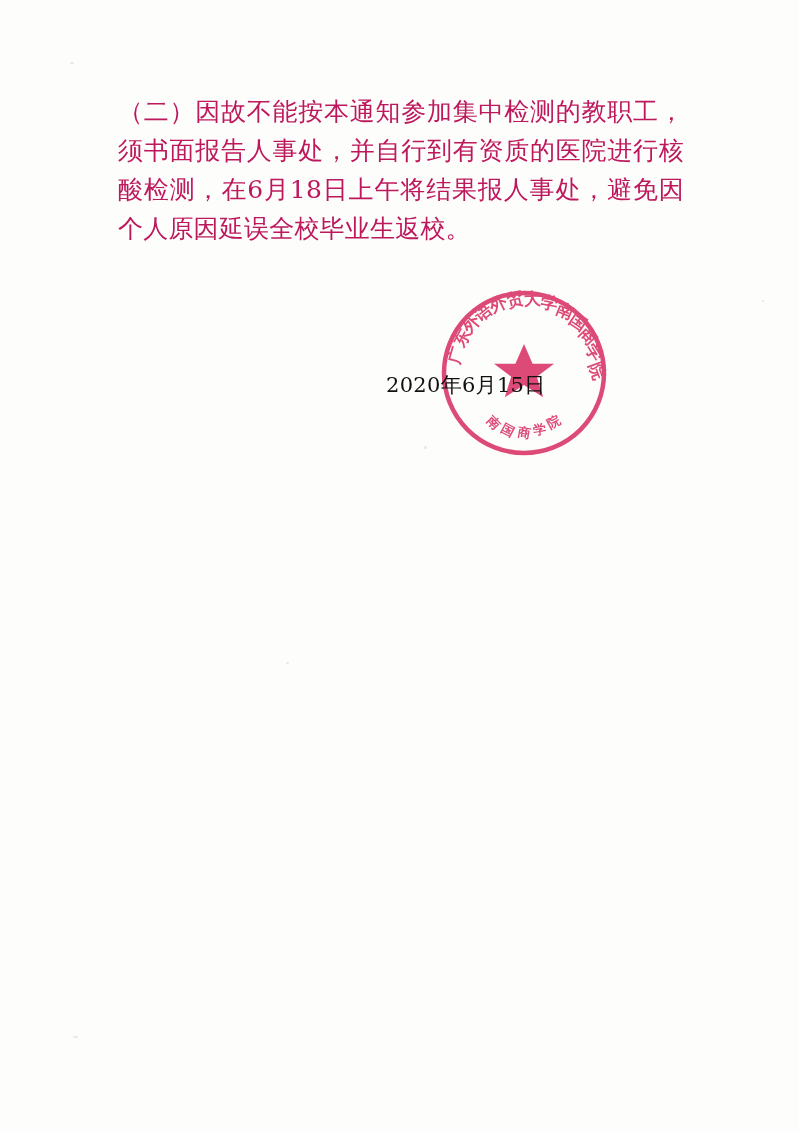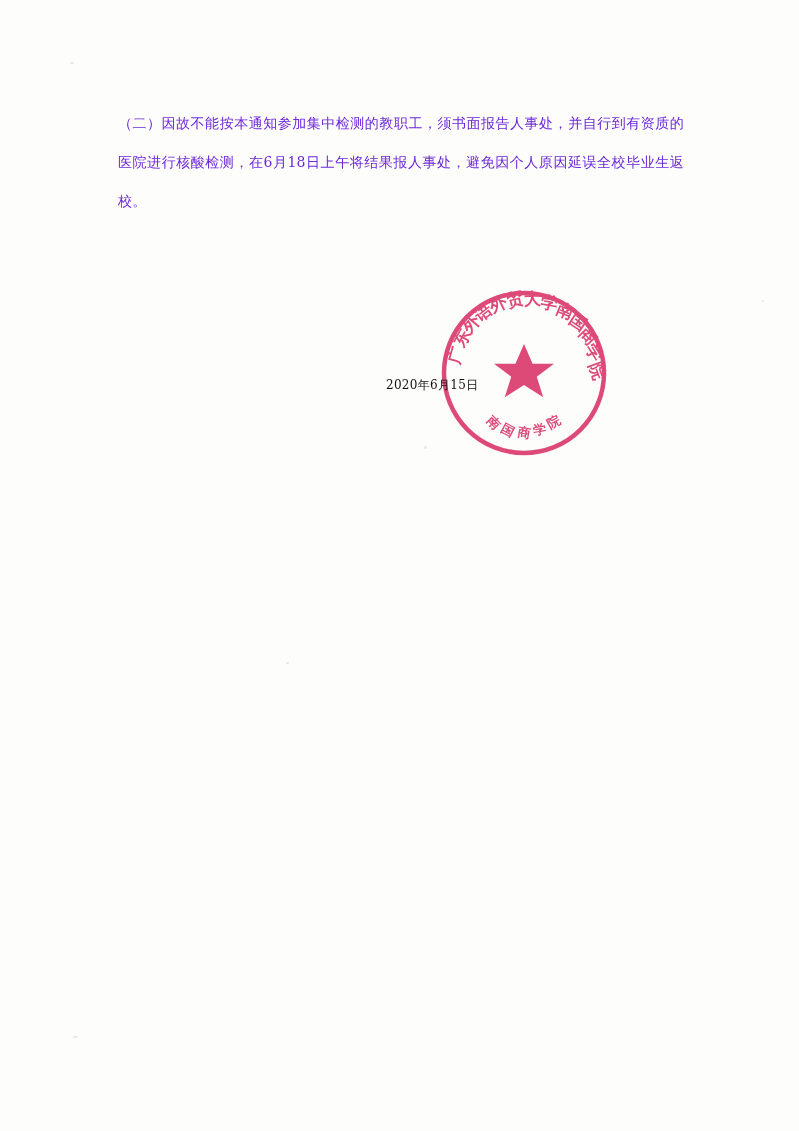--- a/index.html
+++ b/index.html
@@ -31,25 +31,25 @@
   }
   .speck.s1 { left: 70px;  top: 62px;   width: 4px; height: 2px; }
   .speck.s2 { left: 286px; top: 662px;  width: 3px; height: 2px; }
   .speck.s3 { left: 73px;  top: 1036px; width: 5px; height: 2px; }
   .speck.s4 { left: 424px; top: 446px;  width: 3px; height: 3px; }
   .speck.s5 { left: 762px; top: 300px;  width: 2px; height: 2px; }
 
   .body-text {
     position: absolute;
     left: 118px;
-    top: 104px;
+    top: 92px;
     width: 566px;
-    font-size: 14px;
+    font-size: 25px;
     line-height: 39px;
-    color: #6d28d9;
+    color: #be185d;
     text-align: justify;
     text-justify: inter-character;
     letter-spacing: 0.2px;
   }
   .body-text p {
     margin: 0;
     text-indent: 0;
   }
 
   .signature-block {
@@ -60,21 +60,21 @@
     color: #111111;
     font-size: 19px;
     line-height: 34px;
     letter-spacing: 0.3px;
   }
   .signature-line {
     white-space: nowrap;
   }
   .signature-date {
     white-space: nowrap;
-    font-size: 12px;
+    font-size: 21px;
   }
 
   
   .seal {
     position: absolute;
     left: 438px;
     top: 287px;
     width: 172px;
     height: 172px;
     pointer-events: none;

